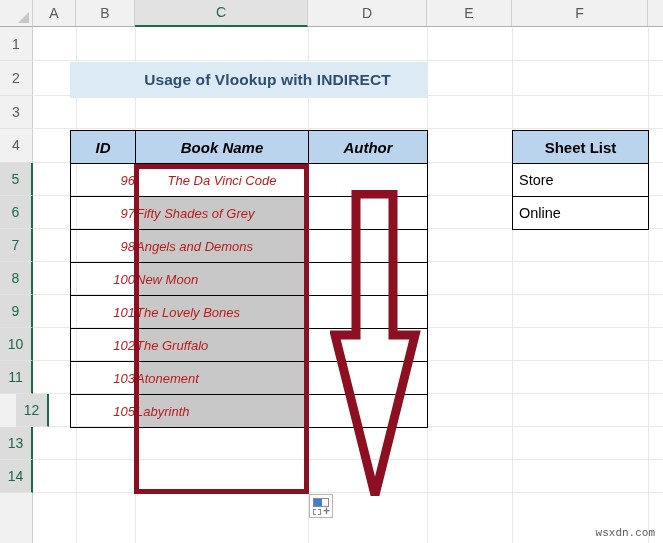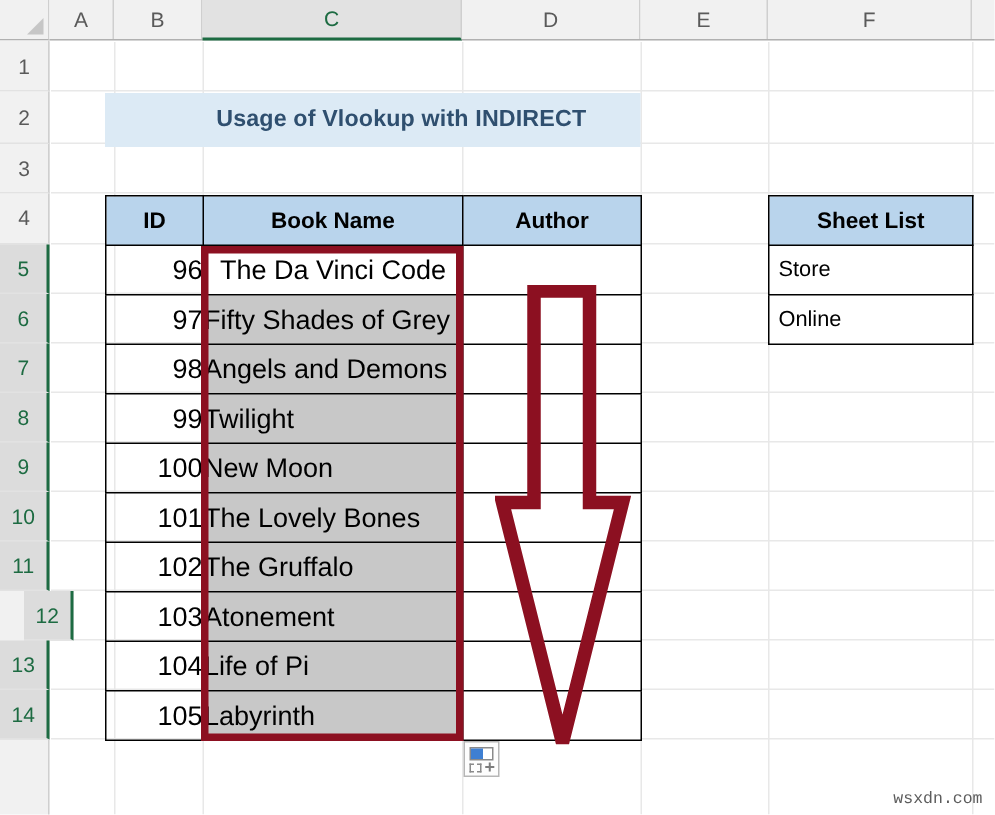--- a/index.html
+++ b/index.html
@@ -140,38 +140,39 @@
     letter-spacing: 0.1px;
     margin-left: 38px;
   }
 
   
   .tbl {
     position: absolute;
     left: 70px; top: 130px;
     border-collapse: collapse;
     table-layout: fixed;
+    font-style: italic;
   }
   .tbl td, .tbl th {
     border: 1px solid #000;
     box-sizing: border-box;
     padding: 0;
   }
   .tbl th {
     height: 33px;
     background: #b9d4ec;
     font-size: 15px;
     font-weight: bold;
     text-align: center;
     color: #000;
   }
   .tbl td {
     height: 33px;
-    font-size: 18px;
-    color: #000000;
+    font-size: 13px;
+    color: #b91c1c;
   }
   .col-id  { width: 65px; }
   .col-bk  { width: 173px; }
   .col-au  { width: 119px; }
   .cell-id {
     text-align: right;
     padding-right: 5px;
   }
   .cell-bk {
     text-align: left;
@@ -368,47 +369,37 @@
           <td class="cell-id">97</td>
           <td class="cell-bk">Fifty Shades of Grey</td>
           <td class="cell-au"></td>
         </tr>
         <tr>
           <td class="cell-id">98</td>
           <td class="cell-bk">Angels and Demons</td>
           <td class="cell-au"></td>
         </tr>
         <tr>
-          <td class="cell-id">99</td>
-          <td class="cell-bk">Twilight</td>
-          <td class="cell-au"></td>
-        </tr>
-        <tr>
           <td class="cell-id">100</td>
           <td class="cell-bk">New Moon</td>
           <td class="cell-au"></td>
         </tr>
         <tr>
           <td class="cell-id">101</td>
           <td class="cell-bk">The Lovely Bones</td>
           <td class="cell-au"></td>
         </tr>
         <tr>
           <td class="cell-id">102</td>
           <td class="cell-bk">The Gruffalo</td>
           <td class="cell-au"></td>
         </tr>
         <tr>
           <td class="cell-id">103</td>
           <td class="cell-bk">Atonement</td>
-          <td class="cell-au"></td>
-        </tr>
-        <tr>
-          <td class="cell-id">104</td>
-          <td class="cell-bk">Life of Pi</td>
           <td class="cell-au"></td>
         </tr>
         <tr>
           <td class="cell-id">105</td>
           <td class="cell-bk">Labyrinth</td>
           <td class="cell-au"></td>
         </tr>
       </tbody>
   </table>
 

